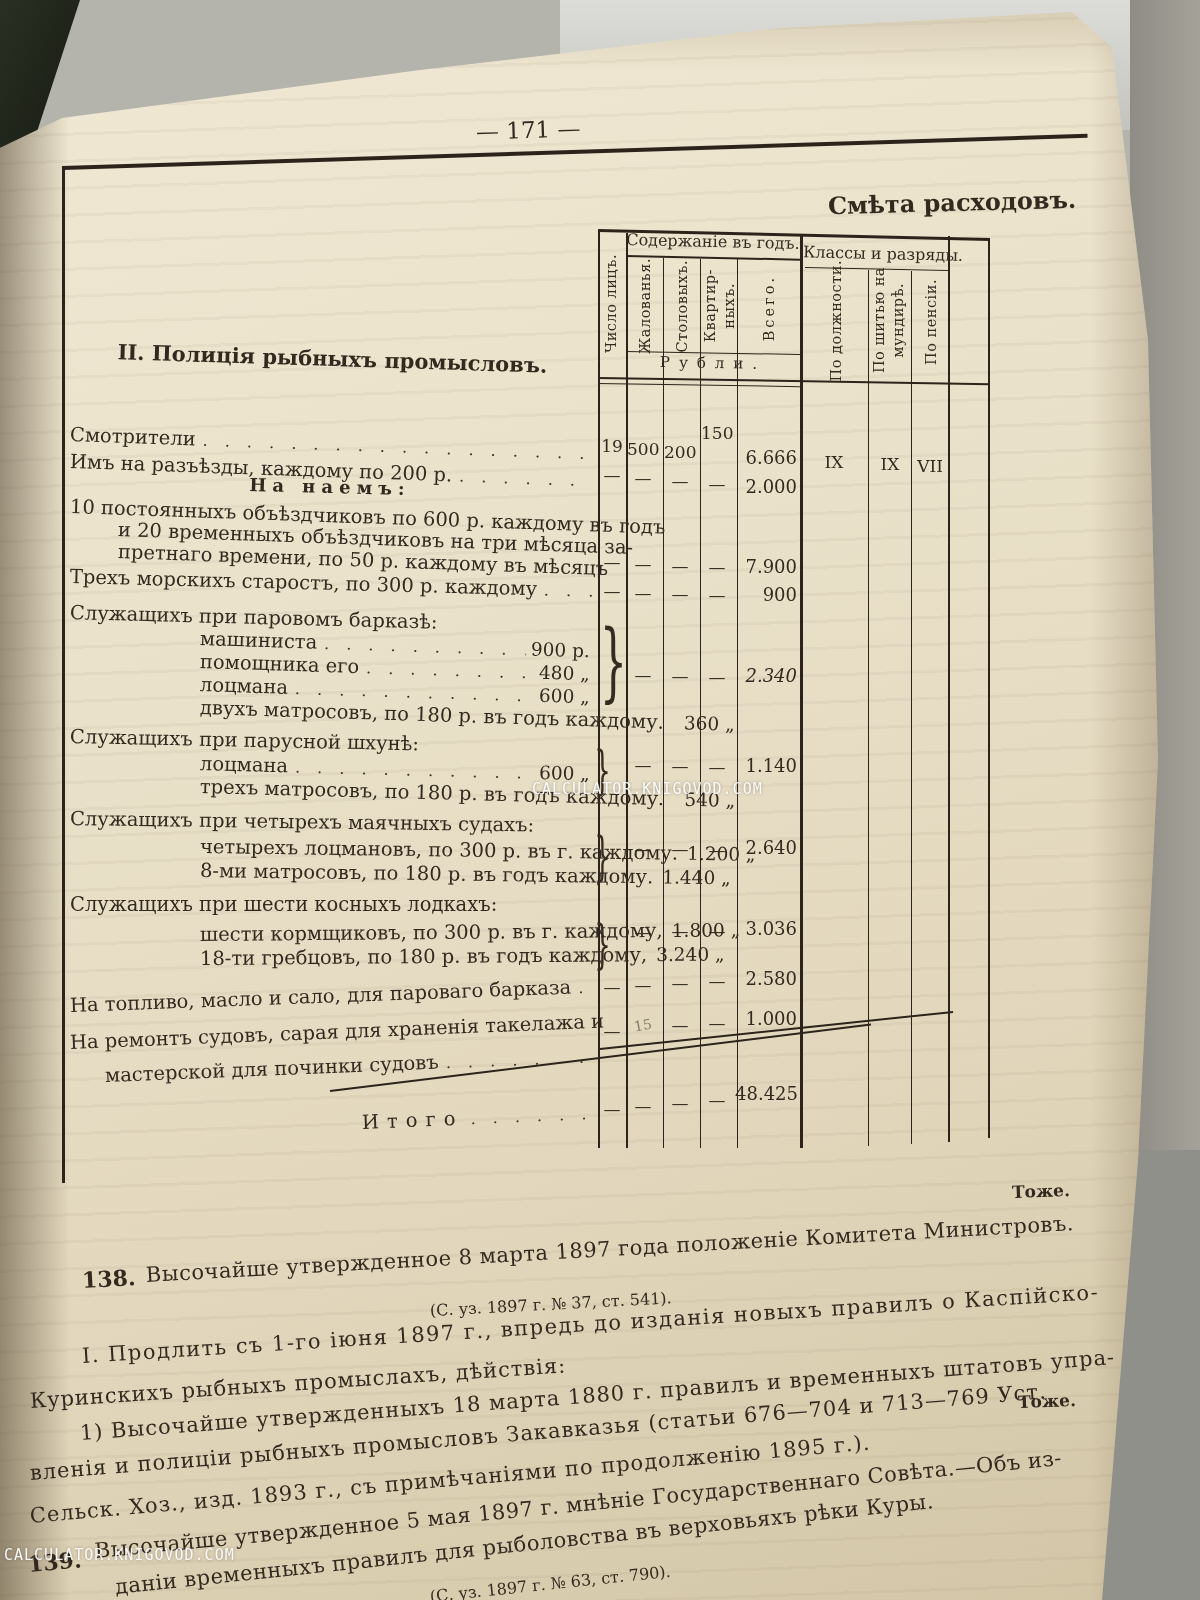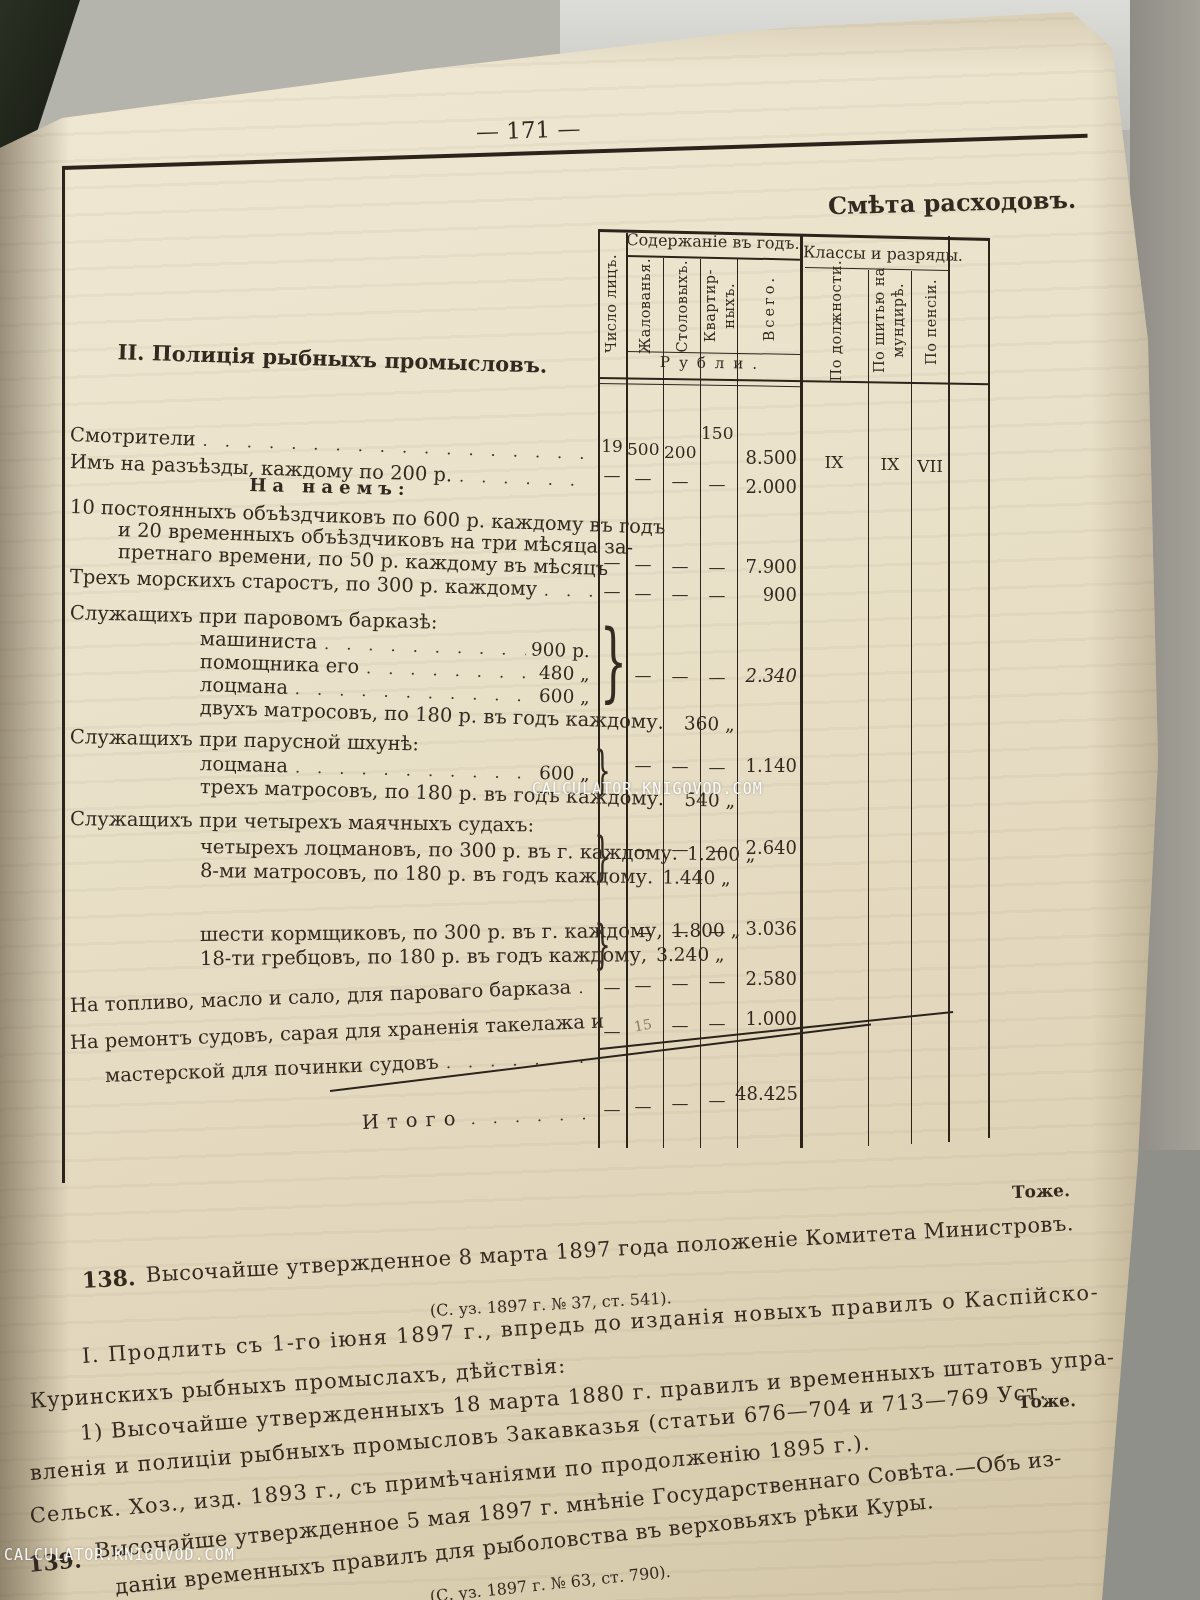--- a/index.html
+++ b/index.html
@@ -107,21 +107,21 @@
   <div class="t bold" style="left:75px;top:347px;width:515px;text-align:center;font-size:21px;transform:rotate(1.8deg);">II. Полиція рыбныхъ промысловъ.</div>
 
   <div class="fl desc" style="left:70px;top:424px;width:525px;transform:rotate(2deg);">
     <span class="lbl">Смотрители</span>
       <span class="dots"></span>
   </div>
   <span class="cell" style="left:596px;top:436px;">19</span>
   <span class="cell" style="left:627px;top:439px;">500</span>
   <span class="cell" style="left:664px;top:442px;">200</span>
   <span class="cell" style="left:701px;top:423px;text-align:center;">150</span>
-  <span class="num" style="left:735px;top:447px;">8.500</span>
+  <span class="num" style="left:735px;top:447px;">6.666</span>
   <span class="cell" style="left:806px;top:452px;width:56px;">IX</span>
   <span class="cell" style="left:869px;top:454px;width:42px;">IX</span>
   <span class="cell" style="left:910px;top:456px;width:40px;">VII</span>
 
   <div class="fl desc" style="left:70px;top:451px;width:525px;transform:rotate(2deg);">
     <span class="lbl">Имъ на разъѣзды, каждому по 200 р.</span>
       <span class="dots"></span>
   </div>
   <span class="cell" style="left:596px;top:465px;">—</span>
   <span class="cell" style="left:627px;top:468px;">—</span>
@@ -207,20 +207,21 @@
     <span class="lbl">8-ми матросовъ, по 180 р. въ годъ каждому.</span>
       <span class="dots"></span>
       <span class="amt">1.440 „</span>
   </div>
   <div class="brace" style="left:586px;top:830px;font-size:52px;">}</div>
   <span class="cell" style="left:627px;top:839px;">—</span>
   <span class="cell" style="left:664px;top:839px;">—</span>
   <span class="cell" style="left:701px;top:840px;">—</span>
   <span class="num" style="left:735px;top:837px;">2.640</span>
 
+  <div class="t desc" style="left:70px;top:894px;">Служащихъ при шести косныхъ лодкахъ:</div>
   <div class="fl sub" style="left:200px;top:924px;width:390px;transform:rotate(-.5deg);">
     <span class="lbl">шести кормщиковъ, по 300 р. въ г. каждому,</span>
       <span class="dots"></span>
       <span class="amt">1.800 „</span>
   </div>
   <div class="fl sub" style="left:200px;top:948px;width:390px;transform:rotate(-.5deg);">
     <span class="lbl">18-ти гребцовъ, по 180 р. въ годъ каждому,</span>
       <span class="dots"></span>
       <span class="amt">3.240 „</span>
   </div>

